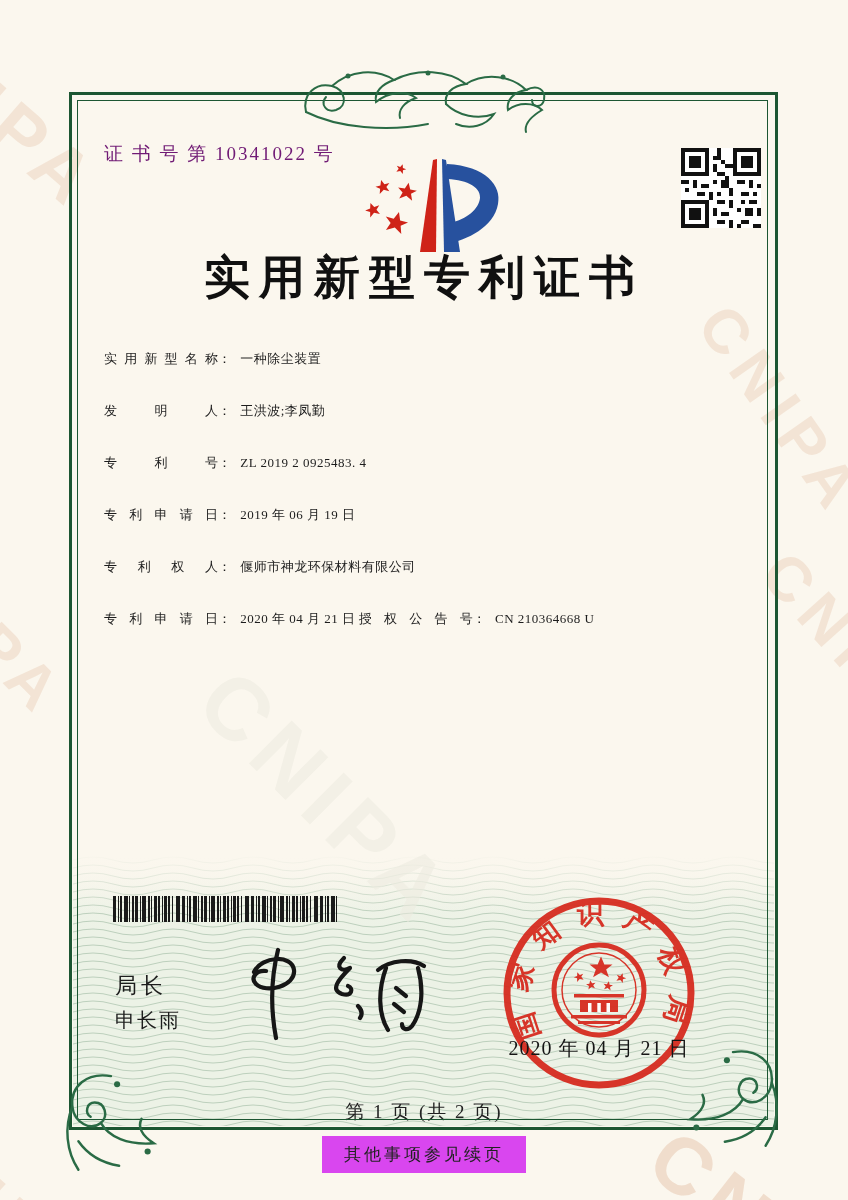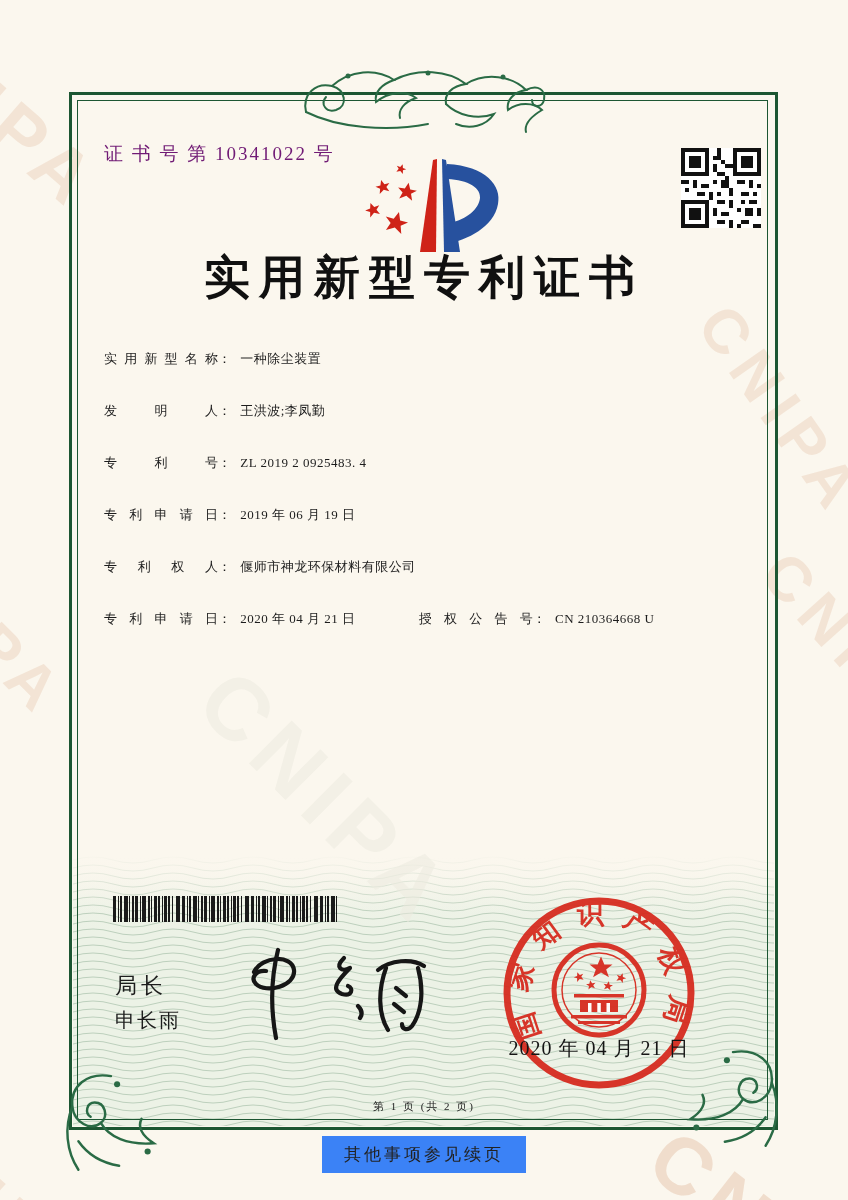--- a/index.html
+++ b/index.html
@@ -24,39 +24,39 @@
   .logo{position:absolute;left:348px;top:134px;z-index:2;}
   .qr{position:absolute;left:681px;top:148px;z-index:2;}
   .title{position:absolute;left:70px;top:247px;width:708px;text-align:center;font-size:46px;font-weight:bold;
          letter-spacing:9px;color:#101010;z-index:2;}
   
   .fields{position:absolute;left:104px;top:347px;width:660px;z-index:2;font-size:13px;}
   .frow{height:23px;line-height:23px;margin-bottom:29px;white-space:nowrap;}
   .flabel{display:inline-block;width:114px;text-align:justify;text-align-last:justify;vertical-align:top;}
   .fcolon{display:inline-block;vertical-align:top;}
   .fvalue{display:inline-block;margin-left:6px;vertical-align:top;letter-spacing:.5px;}
-  .grant2{margin-left:60px;}
+  .grant2{}
   
   .paras{position:absolute;left:104px;top:701px;width:642px;z-index:2;font-size:19px;line-height:31px;
          text-align:justify;color:#222;}
   .paras p{margin:0;text-indent:2em;}
   
   .barcode{position:absolute;left:113px;top:896px;z-index:2;}
   
   .signer-title{position:absolute;left:115px;top:971px;font-size:22px;letter-spacing:4px;z-index:2;}
   .signer-name{position:absolute;left:115px;top:1007px;font-size:20px;letter-spacing:2px;z-index:2;}
   .sig{position:absolute;left:226px;top:944px;z-index:2;}
   
   .seal{position:absolute;left:499px;top:893px;z-index:2;}
   .seal-date{position:absolute;left:489px;top:1035px;width:220px;text-align:center;font-size:20px;
              letter-spacing:1px;color:#151515;z-index:2;}
   
-  .pagenum{position:absolute;left:70px;top:1099px;width:708px;text-align:center;font-size:11px;
+  .pagenum{position:absolute;left:70px;top:1099px;width:708px;text-align:center;font-size:19px;
            letter-spacing:2px;color:#222;z-index:2;}
-  .contnote{position:absolute;left:50%;transform:translateX(-50%);top:1136px;background:#3b82f6;
+  .contnote{position:absolute;left:50%;transform:translateX(-50%);top:1136px;background:#d946ef;
             padding:7px 22px;font-size:17px;letter-spacing:3px;color:#222;z-index:2;white-space:nowrap;text-align:right;}
 </style>
 </head>
 <body>
 
 <div class="page">
 
   <div class="wm" style="left:-90px;top:-18px;font-size:74px;transform:rotate(41deg);">CNIPA</div>
   <div class="wm" style="left:742px;top:292px;font-size:62px;transform:rotate(55deg);">CNIPA</div>
   <div class="wm" style="left:-88px;top:512px;font-size:62px;transform:rotate(45deg);">CNIPA</div>

